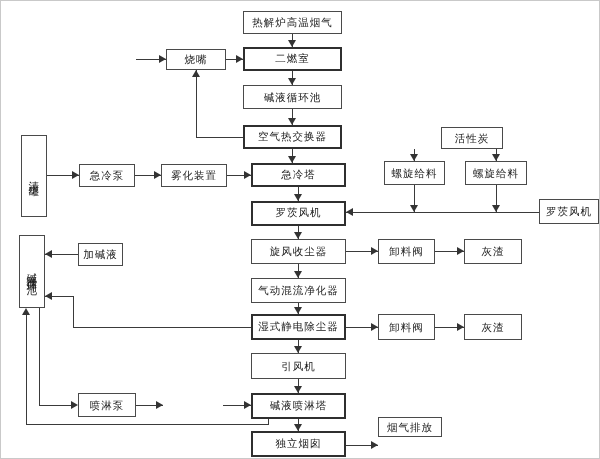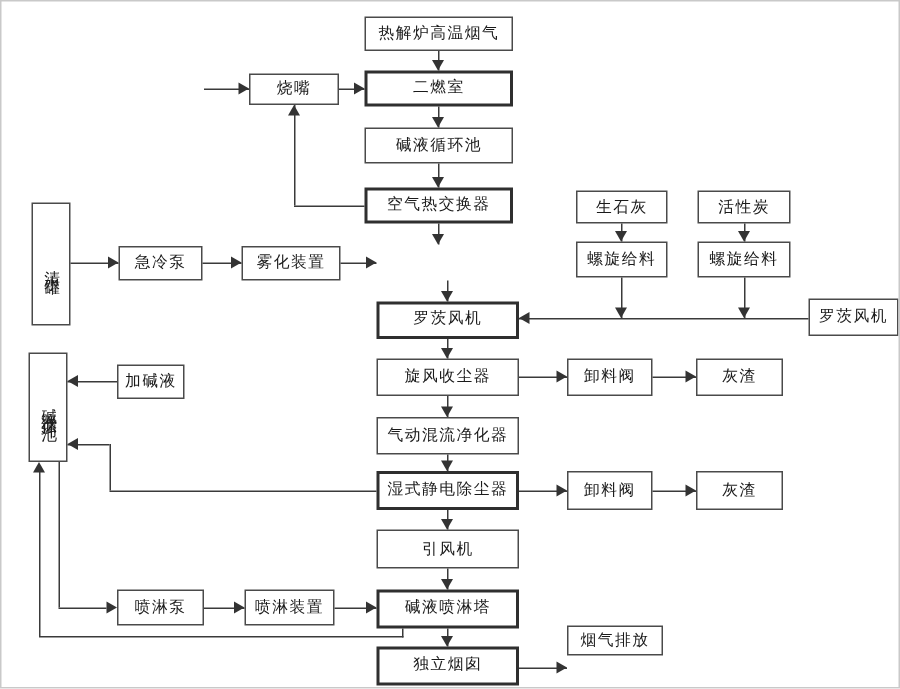--- a/index.html
+++ b/index.html
@@ -27,39 +27,38 @@
 </style>
 </head>
 <body>
 
 <div id="canvas">
 
   <div class="box" style="left:242px;top:10px;width:99px;height:23px">热解炉高温烟气</div>
   <div class="box bold" style="left:242px;top:46px;width:99px;height:24px">二燃室</div>
   <div class="box" style="left:242px;top:84px;width:99px;height:24px">碱液循环池</div>
   <div class="box bold" style="left:242px;top:124px;width:99px;height:24px">空气热交换器</div>
+  <div class="box bold" style="left:250px;top:162px;width:95px;height:24px">急冷塔</div>
   <div class="box bold" style="left:250px;top:200px;width:95px;height:25px">罗茨风机</div>
   <div class="box" style="left:250px;top:238px;width:95px;height:25px">旋风收尘器</div>
   <div class="box bold" style="left:250px;top:313px;width:95px;height:26px">湿式静电除尘器</div>
   <div class="box" style="left:250px;top:277px;width:95px;height:25px">气动混流净化器</div>
   <div class="box" style="left:250px;top:352px;width:95px;height:26px">引风机</div>
   <div class="box bold" style="left:250px;top:392px;width:95px;height:26px">碱液喷淋塔</div>
   <div class="box bold" style="left:250px;top:430px;width:95px;height:26px">独立烟囱</div>
 
   <div class="box" style="left:165px;top:48px;width:60px;height:21px">烧嘴</div>
   <div class="box vert" style="left:20px;top:134px;width:26px;height:82px">清水罐</div>
   <div class="box" style="left:78px;top:163px;width:56px;height:23px">急冷泵</div>
   <div class="box" style="left:160px;top:163px;width:66px;height:23px">雾化装置</div>
   <div class="box vert" style="left:18px;top:234px;width:26px;height:73px">碱液循环池</div>
   <div class="box" style="left:77px;top:242px;width:45px;height:23px">加碱液</div>
   <div class="box" style="left:77px;top:392px;width:58px;height:24px">喷淋泵</div>
-  <div class="box" style="left:162px;top:392px;width:60px;height:24px">喷淋装置</div>
 
-  <div class="box" style="left:383px;top:126px;width:61px;height:22px">生石灰</div>
-  <div class="box" style="left:464px;top:126px;width:62px;height:22px">活性炭</div>
+  <div class="box" style="left:440px;top:126px;width:62px;height:22px">活性炭</div>
   <div class="box" style="left:383px;top:160px;width:61px;height:24px">螺旋给料</div>
   <div class="box" style="left:464px;top:160px;width:62px;height:24px">螺旋给料</div>
   <div class="box" style="left:538px;top:198px;width:60px;height:25px">罗茨风机</div>
   <div class="box" style="left:377px;top:238px;width:57px;height:25px">卸料阀</div>
   <div class="box" style="left:463px;top:238px;width:58px;height:25px">灰渣</div>
   <div class="box" style="left:377px;top:313px;width:57px;height:26px">卸料阀</div>
   <div class="box" style="left:463px;top:313px;width:58px;height:26px">灰渣</div>
   <div class="box" style="left:377px;top:416px;width:64px;height:20px">烟气排放</div>
 <div class="line" style="left: 291px; top: 33px; width: 1px; height: 13px;"></div>
     <div class="line" style="left: 291px; top: 70px; width: 1px; height: 14px;"></div>

